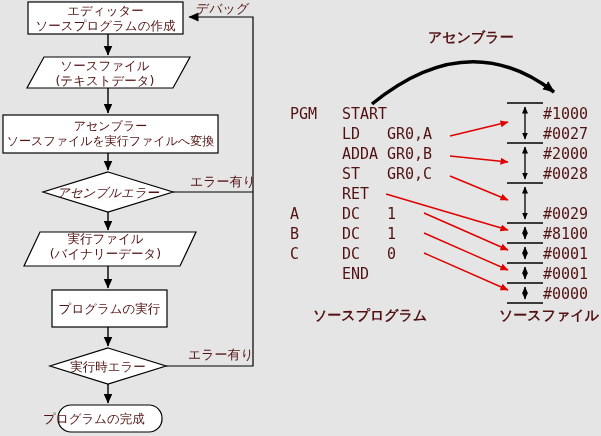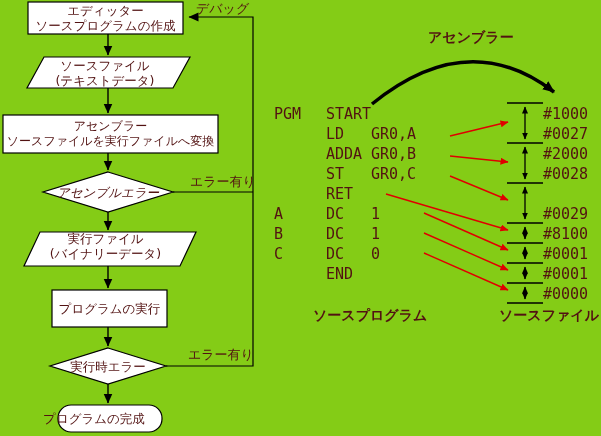--- a/index.html
+++ b/index.html
@@ -1,22 +1,22 @@
 <!DOCTYPE html>
 <html><head>
 <meta charset="utf-8">
 <style>
   html,body{margin:0;padding:0;background:#ffffcc;}
-  .canvas{position:relative;width:601px;height:436px;background:#84cc16;overflow:hidden;
+  .canvas{position:relative;width:601px;height:436px;background:#e5e5e5;overflow:hidden;
           font-family:"DejaVu Sans",sans-serif;color:#521212;}
   .canvas svg{position:absolute;left:0;top:0;}
   .txt{position:absolute;text-align:center;line-height:15px;font-size:12.5px;color:#521212;z-index:2;}
   .lbl{position:absolute;font-size:13px;line-height:16px;color:#521212;z-index:2;white-space:nowrap;}
   .big{font-size:14px;font-weight:bold;}
-  .crow{position:absolute;left:274px;width:265px;height:20px;display:flex;z-index:2;
+  .crow{position:absolute;left:290px;width:265px;height:20px;display:flex;z-index:2;
         font-family:"DejaVu Sans Mono",monospace;font-size:15px;line-height:20px;color:#521212;white-space:pre;}
   .cl{width:52px;flex:none;}
   .co{width:45px;flex:none;}
   .cd{flex:1;}
   .mem{position:absolute;left:543px;width:58px;height:20px;z-index:2;
        font-family:"DejaVu Sans Mono",monospace;font-size:15px;line-height:20px;color:#521212;white-space:pre;}
 </style>
 </head>
 <body>
 

